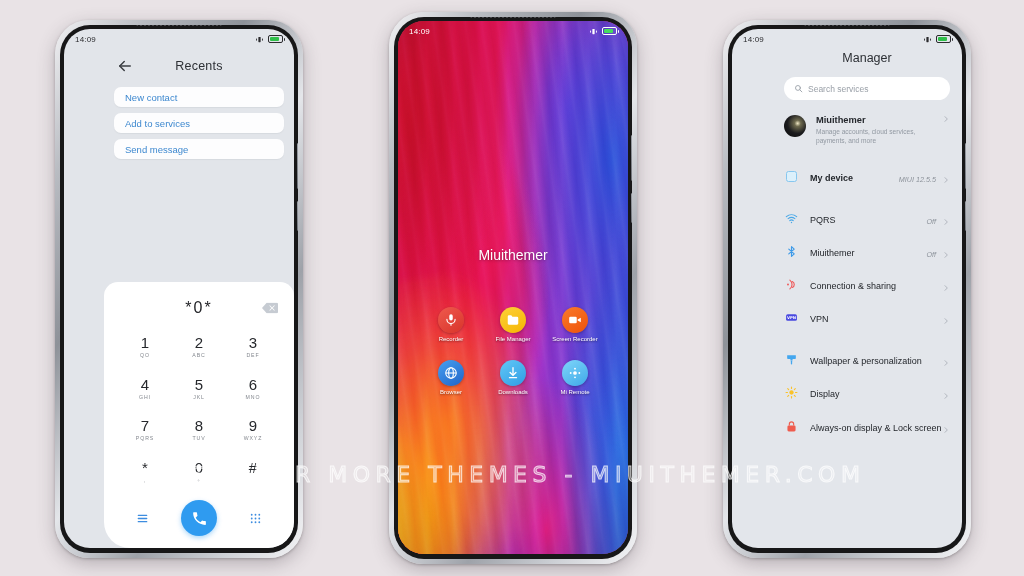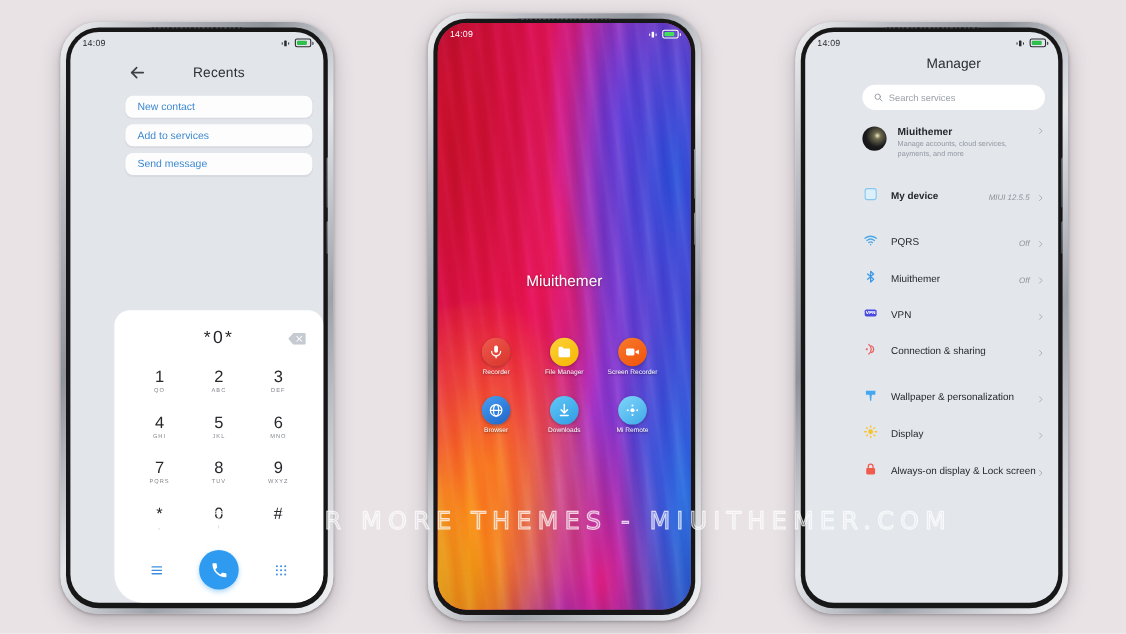--- a/index.html
+++ b/index.html
@@ -608,43 +608,43 @@
                   <div class="s-label">Miuithemer</div>
                 </div>
               <span class="s-value">Off</span>
               <svg class="s-chev" viewBox="0 0 24 24" fill="none" stroke="currentColor" stroke-width="2.6" stroke-linecap="round" stroke-linejoin="round">
                   <polyline points="9 5 16 12 9 19"></polyline>
                 </svg>
             </div>
 
             <div class="s-row">
               <div class="s-ic">
-                <svg viewBox="0 0 24 24">
-                  <rect x="2" y="6" width="20" height="12" rx="3" fill="#4a4ae0"></rect>
-                  <text x="12" y="14.4" font-size="7.2" fill="#ffffff" text-anchor="middle" font-family="DejaVu Sans, sans-serif" font-weight="bold">VPN</text>
-                </svg>
-              </div>
-              <div class="s-text">
-                  <div class="s-label">VPN</div>
-                </div>
-              <svg class="s-chev" viewBox="0 0 24 24" fill="none" stroke="currentColor" stroke-width="2.6" stroke-linecap="round" stroke-linejoin="round">
-                  <polyline points="9 5 16 12 9 19"></polyline>
-                </svg>
-            </div>
-
-            <div class="s-row">
-              <div class="s-ic">
                 <svg viewBox="0 0 24 24" fill="none" stroke="#ef5b5b" stroke-width="2.1" stroke-linecap="round">
                   <path d="M9 4a10 10 0 0 1 0 16"></path>
                     <path d="M13.5 6.5a6 6 0 0 1 0 11"></path>
                     <circle cx="5.5" cy="12" r="1.8" fill="#ef5b5b" stroke="none"></circle>
                 </svg>
               </div>
               <div class="s-text">
                   <div class="s-label">Connection &amp; sharing</div>
+                </div>
+              <svg class="s-chev" viewBox="0 0 24 24" fill="none" stroke="currentColor" stroke-width="2.6" stroke-linecap="round" stroke-linejoin="round">
+                  <polyline points="9 5 16 12 9 19"></polyline>
+                </svg>
+            </div>
+
+            <div class="s-row">
+              <div class="s-ic">
+                <svg viewBox="0 0 24 24">
+                  <rect x="2" y="6" width="20" height="12" rx="3" fill="#4a4ae0"></rect>
+                  <text x="12" y="14.4" font-size="7.2" fill="#ffffff" text-anchor="middle" font-family="DejaVu Sans, sans-serif" font-weight="bold">VPN</text>
+                </svg>
+              </div>
+              <div class="s-text">
+                  <div class="s-label">VPN</div>
                 </div>
               <svg class="s-chev" viewBox="0 0 24 24" fill="none" stroke="currentColor" stroke-width="2.6" stroke-linecap="round" stroke-linejoin="round">
                   <polyline points="9 5 16 12 9 19"></polyline>
                 </svg>
             </div>
           </div>
 
           <div class="s-gap"></div>
 
           <div class="s-group">

